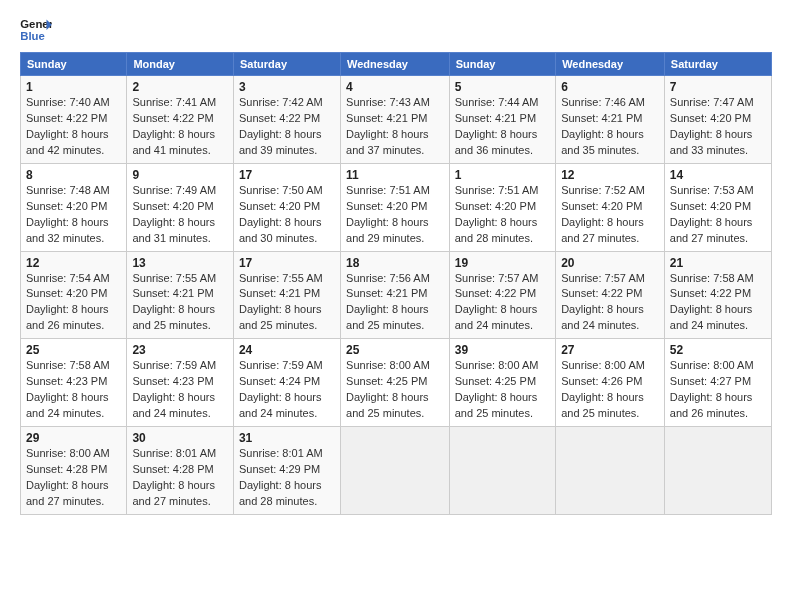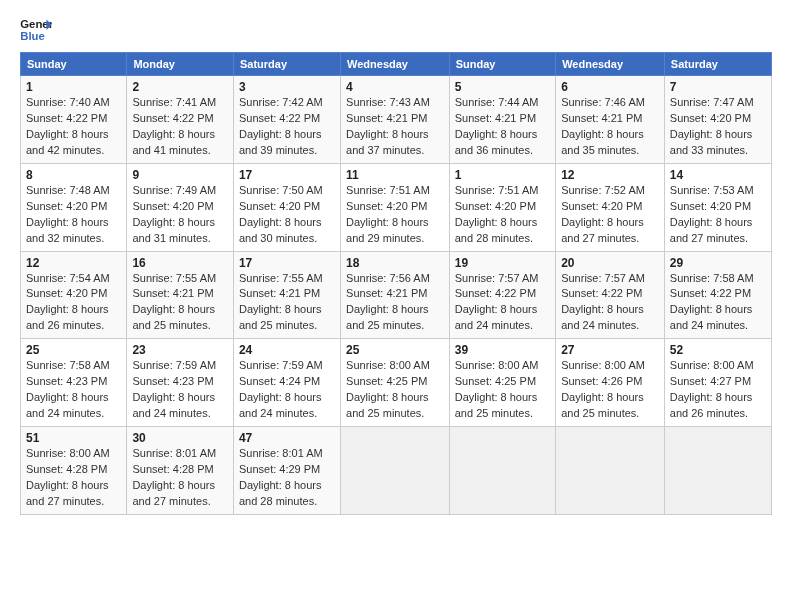--- a/index.html
+++ b/index.html
@@ -175,41 +175,41 @@
         <span class="day-number">14</span>
         <span class="day-info">Sunrise: 7:53 AM<br>Sunset: 4:20 PM<br>Daylight: 8 hours and 27 minutes.</span>
       </td>
         </tr>
         <tr>
           <td>
         <span class="day-number">12</span>
         <span class="day-info">Sunrise: 7:54 AM<br>Sunset: 4:20 PM<br>Daylight: 8 hours and 26 minutes.</span>
       </td>
           <td>
-        <span class="day-number">16</span>
+        <span class="day-number">13</span>
         <span class="day-info">Sunrise: 7:55 AM<br>Sunset: 4:21 PM<br>Daylight: 8 hours and 25 minutes.</span>
       </td>
           <td>
         <span class="day-number">17</span>
         <span class="day-info">Sunrise: 7:55 AM<br>Sunset: 4:21 PM<br>Daylight: 8 hours and 25 minutes.</span>
       </td>
           <td>
         <span class="day-number">18</span>
         <span class="day-info">Sunrise: 7:56 AM<br>Sunset: 4:21 PM<br>Daylight: 8 hours and 25 minutes.</span>
       </td>
           <td>
         <span class="day-number">19</span>
         <span class="day-info">Sunrise: 7:57 AM<br>Sunset: 4:22 PM<br>Daylight: 8 hours and 24 minutes.</span>
       </td>
           <td>
         <span class="day-number">20</span>
         <span class="day-info">Sunrise: 7:57 AM<br>Sunset: 4:22 PM<br>Daylight: 8 hours and 24 minutes.</span>
       </td>
           <td>
-        <span class="day-number">29</span>
+        <span class="day-number">21</span>
         <span class="day-info">Sunrise: 7:58 AM<br>Sunset: 4:22 PM<br>Daylight: 8 hours and 24 minutes.</span>
       </td>
         </tr>
         <tr>
           <td>
         <span class="day-number">25</span>
         <span class="day-info">Sunrise: 7:58 AM<br>Sunset: 4:23 PM<br>Daylight: 8 hours and 24 minutes.</span>
       </td>
           <td>
         <span class="day-number">23</span>
@@ -231,29 +231,29 @@
         <span class="day-number">27</span>
         <span class="day-info">Sunrise: 8:00 AM<br>Sunset: 4:26 PM<br>Daylight: 8 hours and 25 minutes.</span>
       </td>
           <td>
         <span class="day-number">52</span>
         <span class="day-info">Sunrise: 8:00 AM<br>Sunset: 4:27 PM<br>Daylight: 8 hours and 26 minutes.</span>
       </td>
         </tr>
         <tr>
           <td>
-        <span class="day-number">51</span>
+        <span class="day-number">29</span>
         <span class="day-info">Sunrise: 8:00 AM<br>Sunset: 4:28 PM<br>Daylight: 8 hours and 27 minutes.</span>
       </td>
           <td>
         <span class="day-number">30</span>
         <span class="day-info">Sunrise: 8:01 AM<br>Sunset: 4:28 PM<br>Daylight: 8 hours and 27 minutes.</span>
       </td>
           <td>
-        <span class="day-number">47</span>
+        <span class="day-number">31</span>
         <span class="day-info">Sunrise: 8:01 AM<br>Sunset: 4:29 PM<br>Daylight: 8 hours and 28 minutes.</span>
       </td>
           <td class="empty-cell"></td>
           <td class="empty-cell"></td>
           <td class="empty-cell"></td>
           <td class="empty-cell"></td>
         </tr>
       </tbody>
   </table>
 </div>

